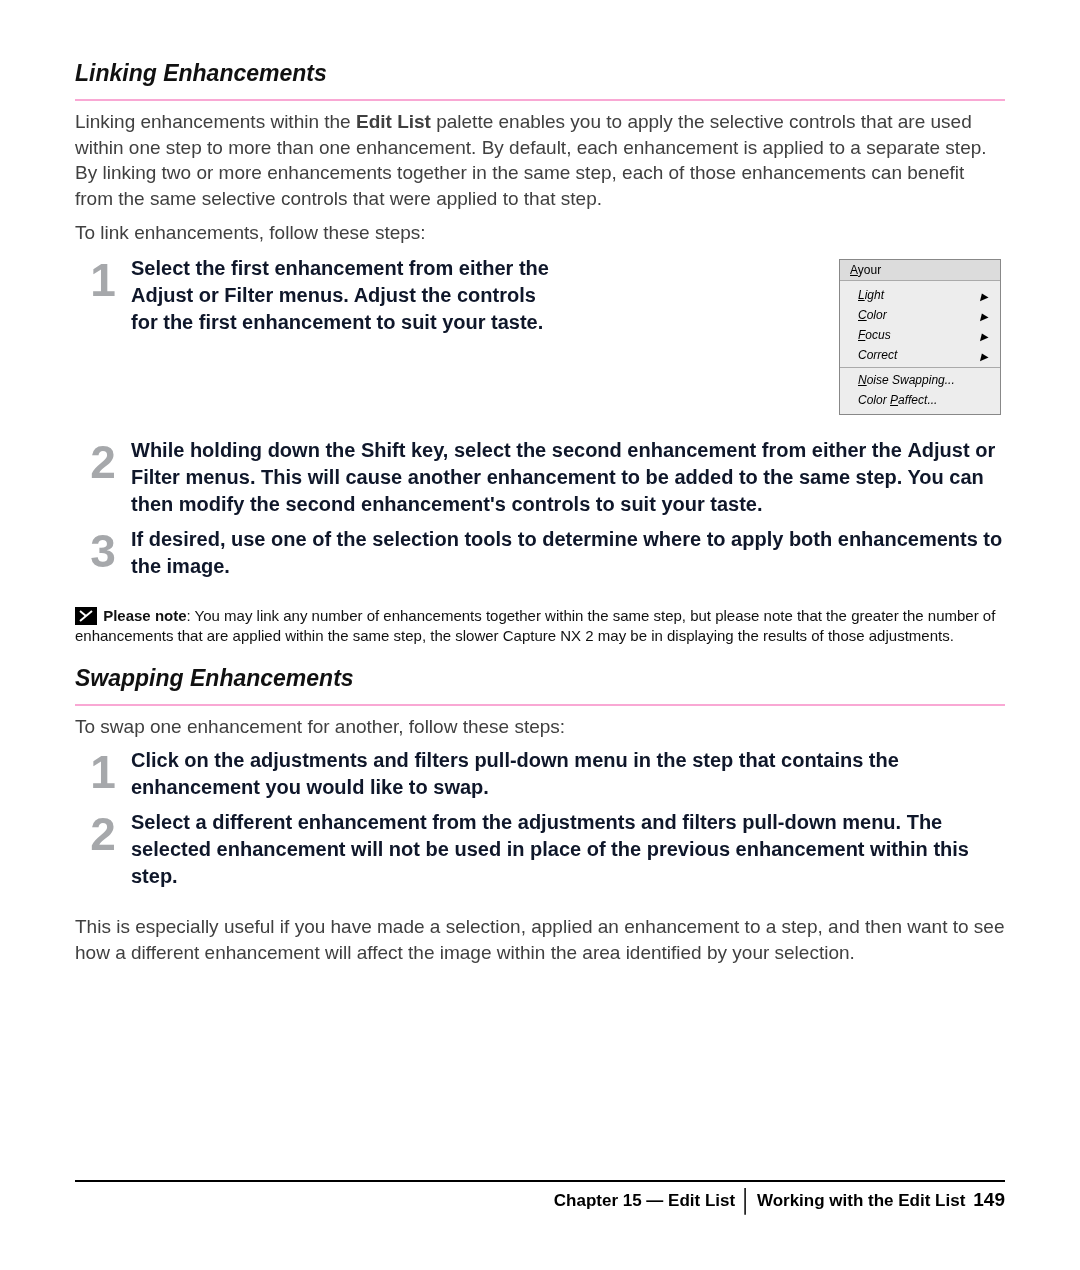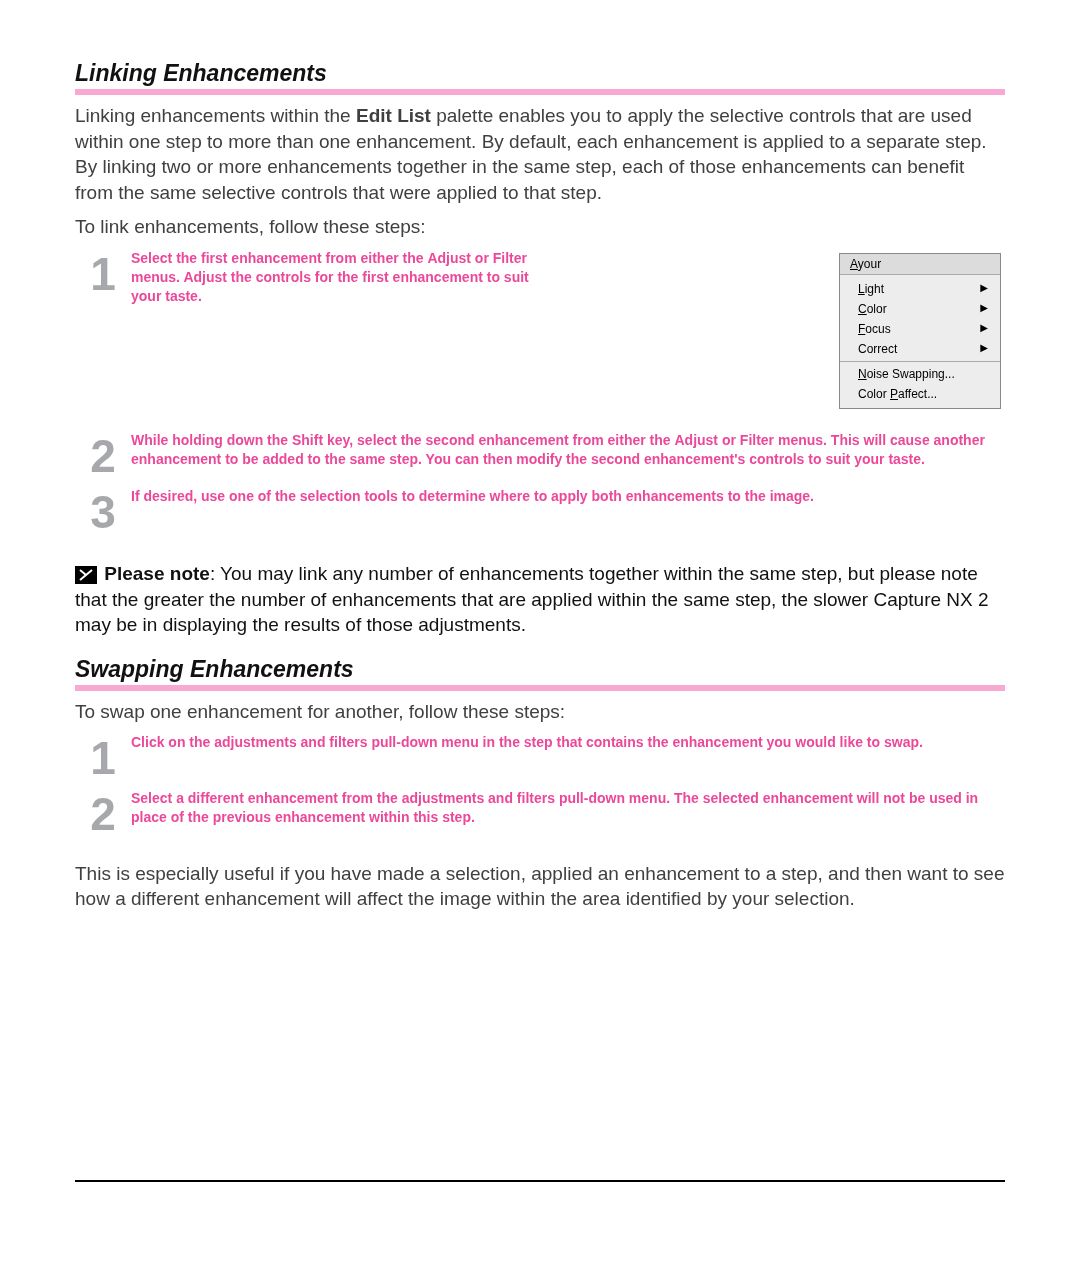--- a/index.html
+++ b/index.html
@@ -17,23 +17,23 @@
     padding: 60px 75px 40px 75px;
     position: relative;
   }
 
   h2.section-heading {
     font-size: 23px;
     font-weight: 700;
     font-style: italic;
     margin: 0 0 2px 0;
     color: #111;
-    border-bottom: 6px solid #f9a8d4;
+    border-bottom: 2px solid #f9a8d4;
     display: block;
-    padding-bottom: 2px;
+    padding-bottom: 12px;
     width: 100%;
   }
 
   p.body-text {
     font-size: 19px;
     line-height: 1.35;
     margin: 8px 0 6px 0;
     color: #404040;
   }
 
@@ -48,24 +48,24 @@
     font-size: 46px;
     line-height: 1;
     font-weight: 800;
     color: #a6a8ab;
     width: 56px;
     min-width: 56px;
     text-align: center;
     padding-top: 2px;
   }
   .step-text {
-    font-size: 14px;
+    font-size: 20px;
     line-height: 1.35;
     font-weight: 600;
-    color: #ec4899;
+    color: #0f172a;
     flex: 1;
   }
   .step-text span { font-weight: 600; }
 
   
   .step1-wrap {
     display: flex;
     align-items: flex-start;
     gap: 30px;
     margin-top: 10px;
@@ -92,31 +92,32 @@
     padding: 3px 10px;
     border-bottom: 1px solid #aaa;
   }
   .menu-items {
     background: #ededed;
     padding: 4px 0;
   }
   .menu-item {
     display: flex;
     justify-content: space-between;
-    align-items: flex-start;
+    align-items: flex-end;
     padding: 3px 12px 3px 18px;
     color: #000;
+    font-style: italic;
   }
   .menu-sep { border-top: 1px solid #aaa; margin: 2px 0; }
   .arrow { font-size: 10px; color: #000; }
 
   .uchar { text-decoration: underline solid #000 1px; }
 
   .note-block {
-    font-size: 19px;
+    font-size: 15px;
     line-height: 1.35;
     margin-top: 26px;
     color: #111;
   }
   .note-icon {
     display: inline-flex;
     width: 22px;
     height: 18px;
     background: #000;
     color: #fff;
@@ -247,14 +248,17 @@
   <div class="step-row">
     <div class="step-num">2</div>
     <div class="step-text">
       <span>Select a different enhancement from the adjustments and filters pull-down menu. The selected enhancement will not be used in place of the previous enhancement within this step.</span>
     </div>
   </div>
 
   <p class="body-text" style="margin-top:24px">This is especially useful if you have made a selection, applied an enhancement to a step, and then want to see how a different enhancement will affect the image within the area identified by your selection.</p>
 
   <div class="footer-line"></div>
+  <div class="footer-text">
+    <b>Chapter 15 — Edit List</b><span class="sep">│</span><b>Working with the Edit List</b><span class="pg">149</span>
+  </div>
 
 </div>
 
 </body></html>

